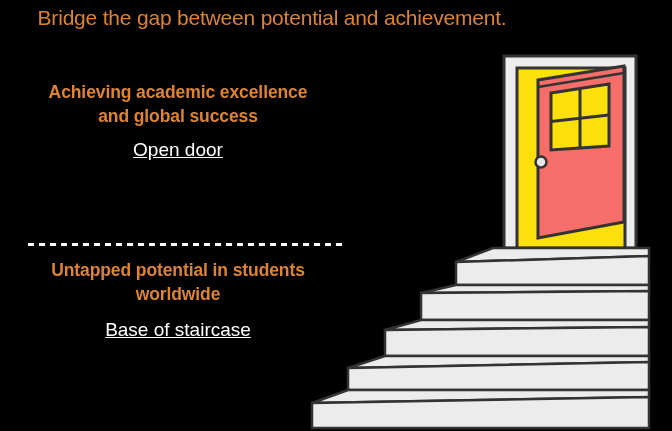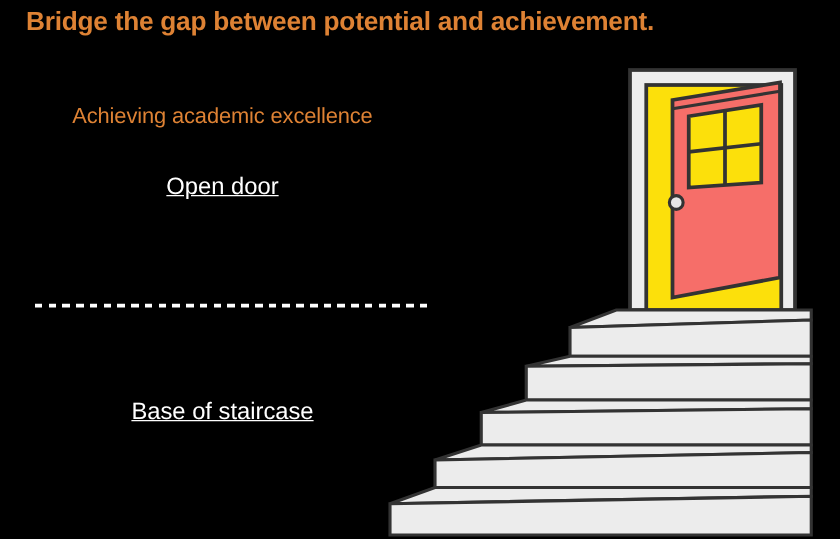--- a/index.html
+++ b/index.html
@@ -9,29 +9,29 @@
     font-family: "Liberation Sans", sans-serif;
     overflow: hidden;
   }
   .stage {
     position: relative; width: 672px; height: 431px;
     background: var(--bg, #000);
   }
   .page-title {
     position: absolute; top: 6px; left: 0; width: 544px;
     text-align: center;
-    font-size: 21px; font-weight: bold; letter-spacing: -0.2px;
+    font-size: 21px; font-weight: normal; letter-spacing: -0.2px;
     color: var(--accent, #DE8234);
     white-space: nowrap;
   }
   .text-col {
     position: absolute; left: 0; width: 356px; text-align: center;
   }
   .heading {
-    font-size: 17.5px; font-weight: normal; line-height: 24px;
+    font-size: 17.5px; font-weight: bold; line-height: 24px;
     letter-spacing: -0.1px;
     color: var(--accent, #DE8234);
   }
   .caption {
     font-size: 19px; line-height: 24px;
     color: var(--text, #fff);
     text-decoration: underline;
   }
   #upper-heading { top: 80px; }
   #upper-caption { top: 138px; }
@@ -50,28 +50,31 @@
 </style>
 </head>
 <body>
 
 <div class="stage">
 
   <div class="page-title">Bridge the gap between potential and achievement.</div>
 
   <div class="text-col" id="upper-heading">
     <div class="heading">Achieving academic excellence</div>
+    <div class="heading">and global success</div>
   </div>
   <div class="text-col" id="upper-caption">
     <div class="caption">Open door</div>
   </div>
 
   <div class="divider"></div>
 
   <div class="text-col" id="lower-heading">
+    <div class="heading">Untapped potential in students</div>
+    <div class="heading">worldwide</div>
   </div>
   <div class="text-col" id="lower-caption">
     <div class="caption">Base of staircase</div>
   </div>
 
   <svg class="illustration" viewBox="0 0 672 431">
 
     <g>
       <rect x="504" y="56" width="132" height="192" fill="var(--frame-fill)" stroke="var(--outline)" stroke-width="3"></rect>
       <rect x="517" y="68" width="108" height="180" fill="var(--yellow)" stroke="var(--outline)" stroke-width="3"></rect>

